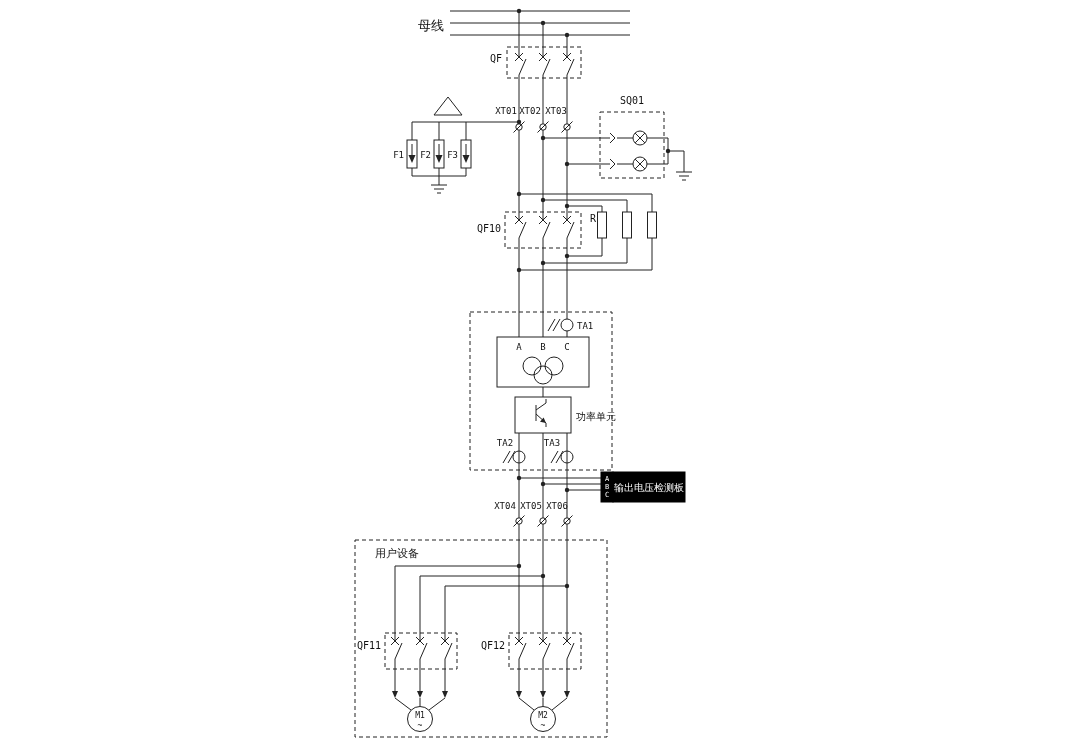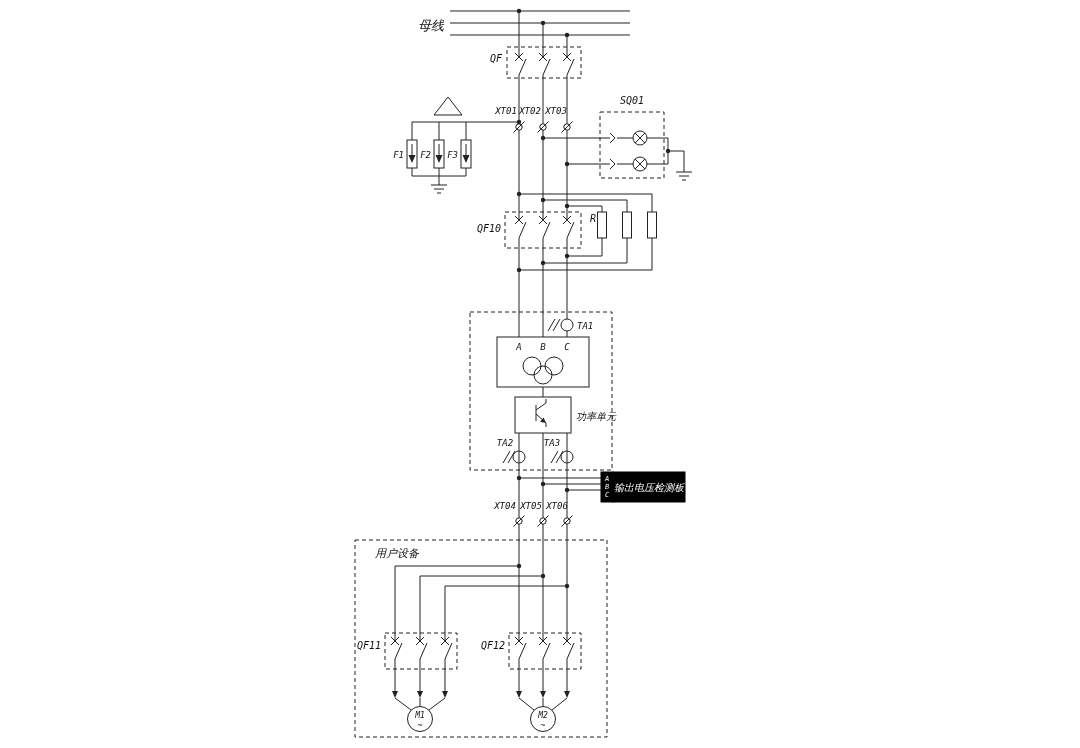--- a/index.html
+++ b/index.html
@@ -1,16 +1,16 @@
 <!DOCTYPE html>
 <html><head>
 <meta charset="utf-8">
 <style>
   html,body{margin:0;padding:0;background:#f4f4f4;}
-  .canvas{position:relative;width:1080px;height:748px;background:#ffffff;overflow:hidden;font-style:italic;}
+  .canvas{position:relative;width:1080px;height:748px;background:#ffffff;overflow:hidden;}
   svg line,svg path,svg rect,svg circle,svg polygon{stroke:#222222;stroke-width:1;fill:none;}
   svg .dash{stroke-dasharray:4 3;}
   svg .fill{fill:#222222;stroke:none;}
   svg .wh{fill:#ffffff;}
   svg .blackbox{fill:#000000;stroke:#000000;}
   svg text{stroke:none;fill:#111111;font-family:"DejaVu Sans Mono","DejaVu Sans",monospace;font-size:9.5px;}
   svg text.cjk{font-family:"DejaVu Sans",sans-serif;}
   svg text.wtext{fill:#ffffff;}
   .t-end{text-anchor:end}.t-mid{text-anchor:middle}
   .f13{font-size:13px}.f11{font-size:11px}.f10{font-size:10px}.f9{font-size:9px}.f8{font-size:8px}.f7{font-size:7px}

